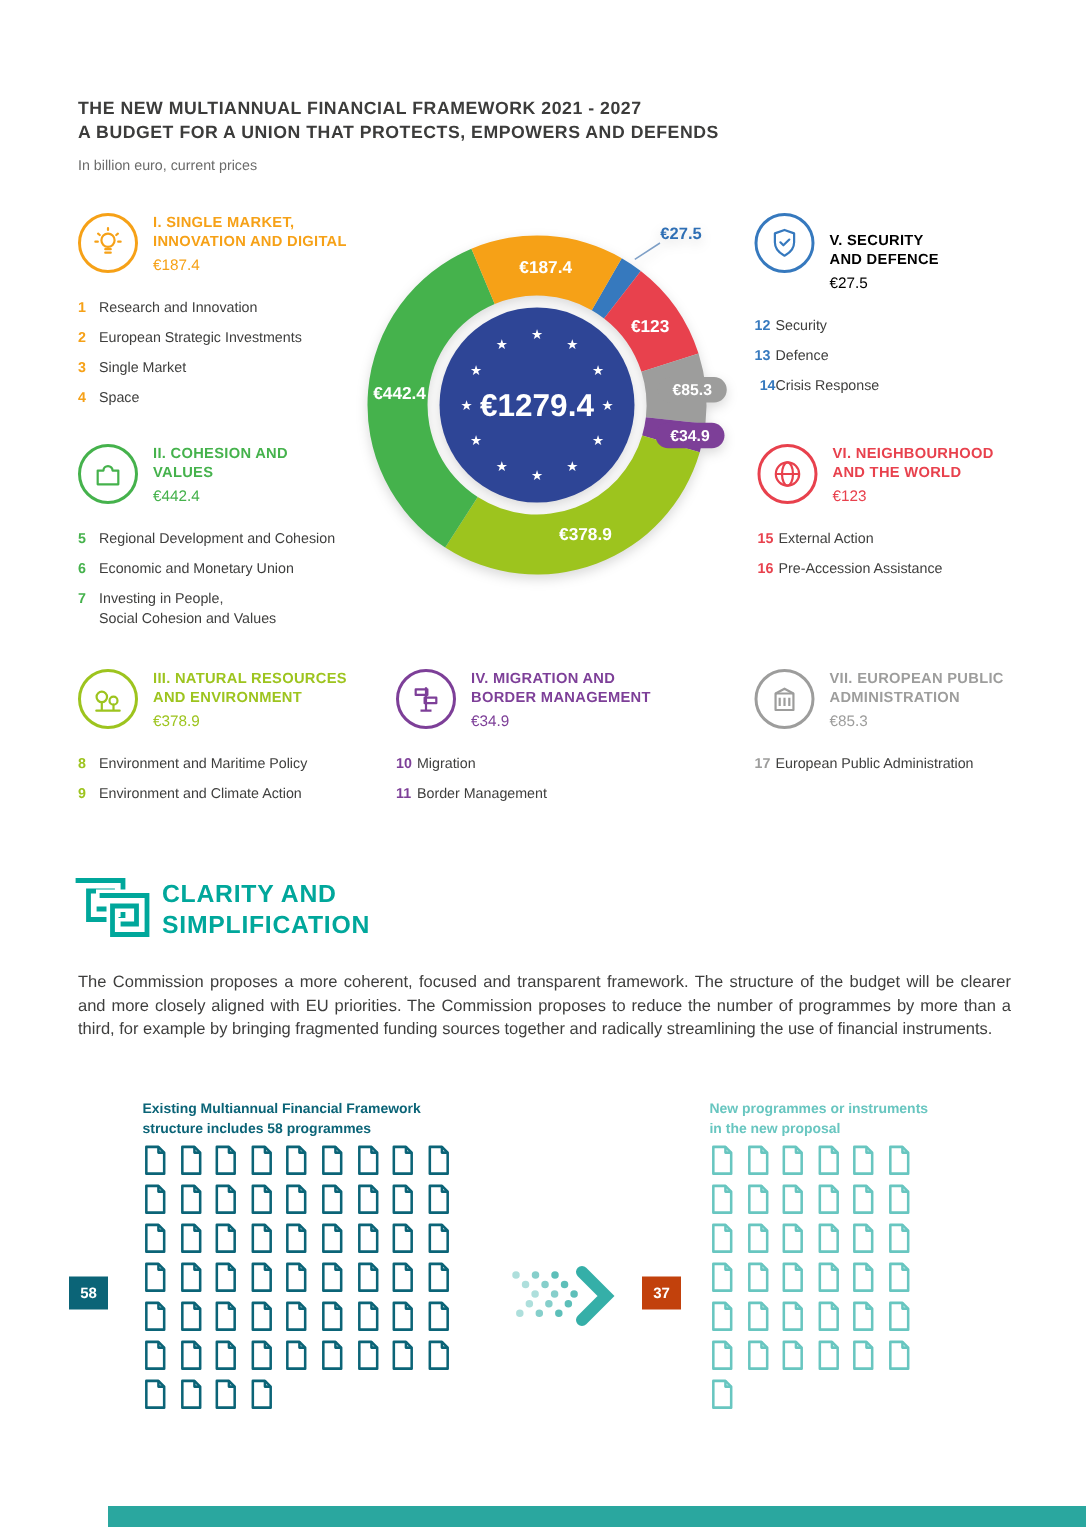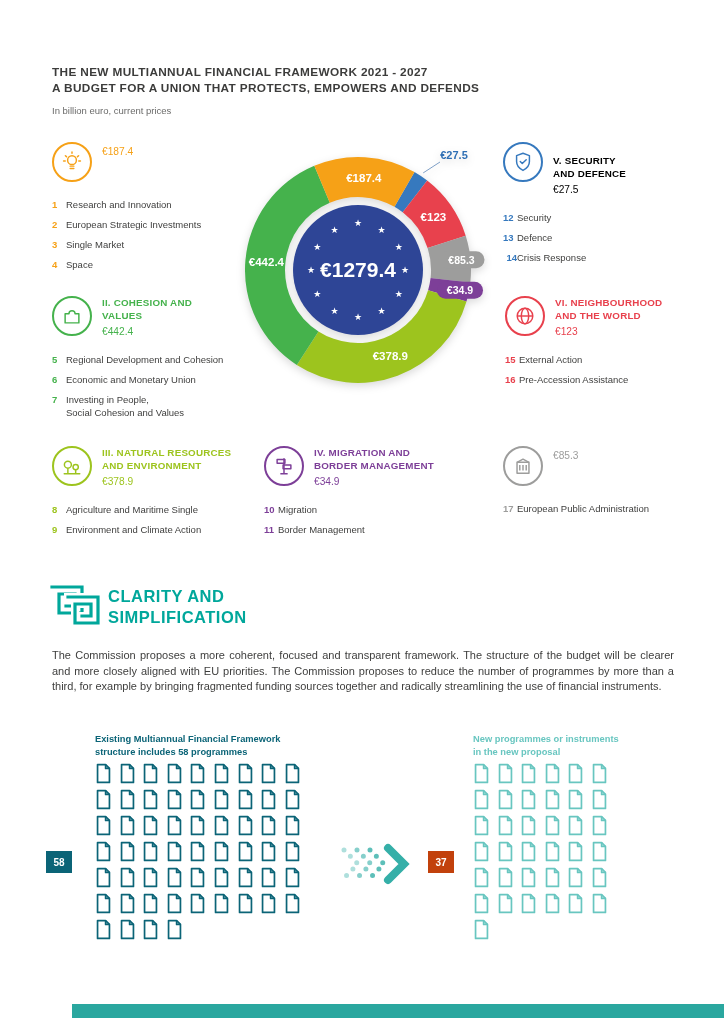--- a/index.html
+++ b/index.html
@@ -46,20 +46,24 @@
     <div class="cat-top">
       <div class="cat-icon" style="color: rgb(246, 161, 23);">
         <svg viewBox="0 0 24 24" width="22" height="22">
             <g fill="none" stroke="currentColor" stroke-width="1.6" stroke-linecap="round" stroke-linejoin="round">
           <circle cx="12" cy="10" r="4.8"></circle>
               <path d="M10,16.5 h4 M10,19 h4 M12,2.5 v-1.3 M4.8,5.2 l1.2,1 M19.2,5.2 l-1.2,1 M2.8,11 h1.8 M19.4,11 h1.8"></path>
         </g>
           </svg>
       </div>
       <div class="cat-head" style="color: rgb(246, 161, 23);">
+        <div class="cat-title">
+          <div>I. SINGLE MARKET,</div>
+          <div>INNOVATION AND DIGITAL</div>
+        </div>
         <div class="cat-value">€187.4</div>
       </div>
     </div>
     <div class="cat-items">
       <div class="item">
           <span class="n" style="color: rgb(246, 161, 23);">1</span>
           <span class="lbl">Research and Innovation</span>
         </div>
       <div class="item">
           <span class="n" style="color: rgb(246, 161, 23);">2</span>
@@ -126,21 +130,21 @@
         <div class="cat-title">
           <div>III. NATURAL RESOURCES</div>
           <div>AND ENVIRONMENT</div>
         </div>
         <div class="cat-value">€378.9</div>
       </div>
     </div>
     <div class="cat-items">
       <div class="item">
           <span class="n" style="color: rgb(157, 196, 30);">8</span>
-          <span class="lbl">Agriculture and Maritime Single</span>
+          <span class="lbl">Environment and Maritime Policy</span>
         </div>
       <div class="item">
           <span class="n" style="color: rgb(157, 196, 30);">9</span>
           <span class="lbl">Environment and Climate Action</span>
         </div>
     </div>
   </div>
 
   <div class="abs cat-block" style="left:264px;top:446px;width:210px">
     <div class="cat-top">
@@ -242,20 +246,24 @@
     <div class="cat-top">
       <div class="cat-icon" style="color: rgb(157, 157, 156);">
         <svg viewBox="0 0 24 24" width="22" height="22">
             <g fill="none" stroke="currentColor" stroke-width="1.6" stroke-linejoin="round">
           <rect x="5.5" y="8" width="13" height="12"></rect>
               <path d="M8.5,11 v6 M12,11 v6 M15.5,11 v6 M5.5,8 l6.5,-3.5 6.5,3.5"></path>
         </g>
           </svg>
       </div>
       <div class="cat-head" style="color: rgb(157, 157, 156);">
+        <div class="cat-title">
+          <div>VII. EUROPEAN PUBLIC</div>
+          <div>ADMINISTRATION</div>
+        </div>
         <div class="cat-value">€85.3</div>
       </div>
     </div>
     <div class="cat-items">
       <div class="item">
           <span class="n" style="color: rgb(157, 157, 156);">17</span>
           <span class="lbl">European Public Administration</span>
         </div>
     </div>
   </div>

